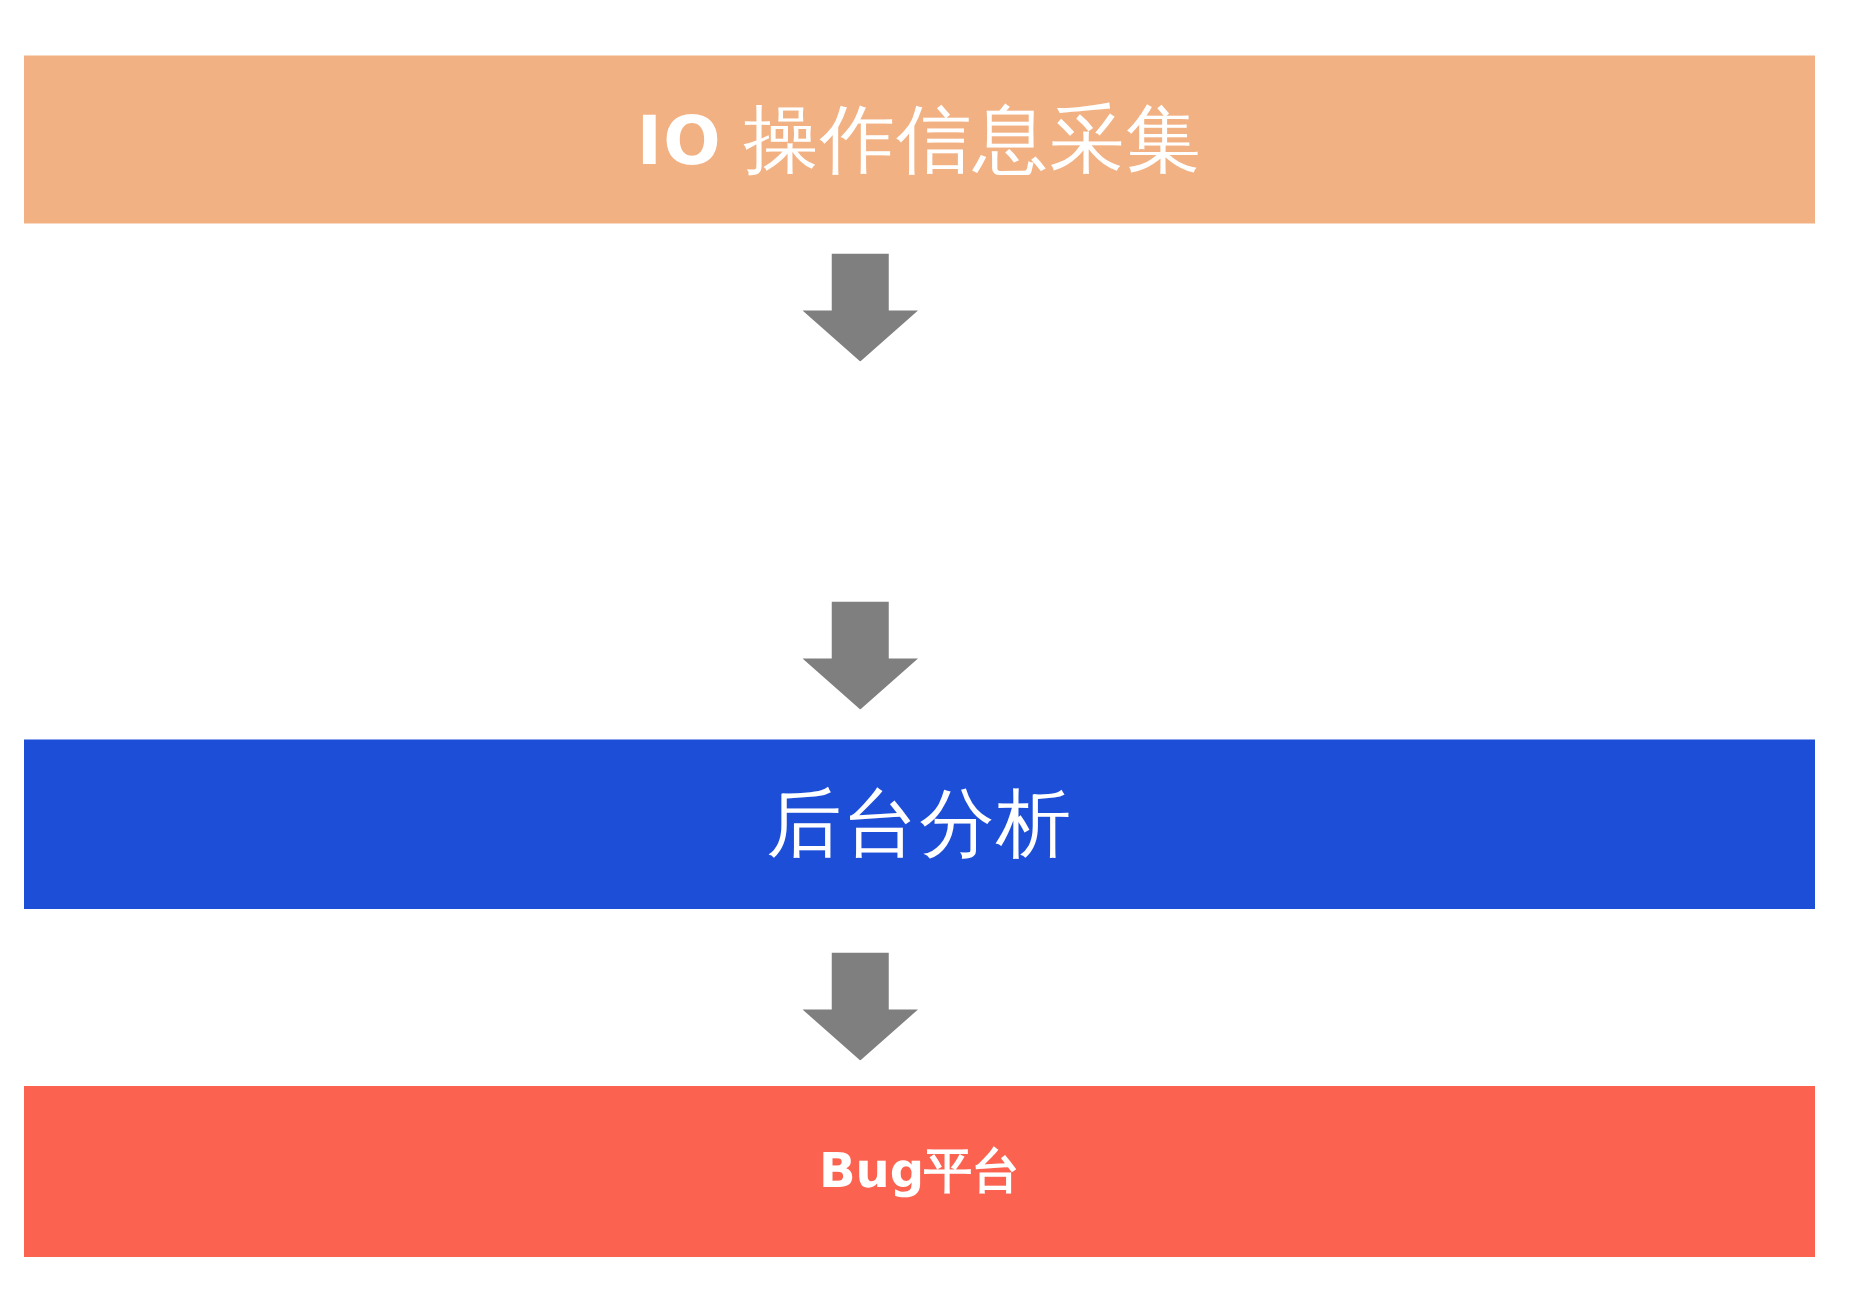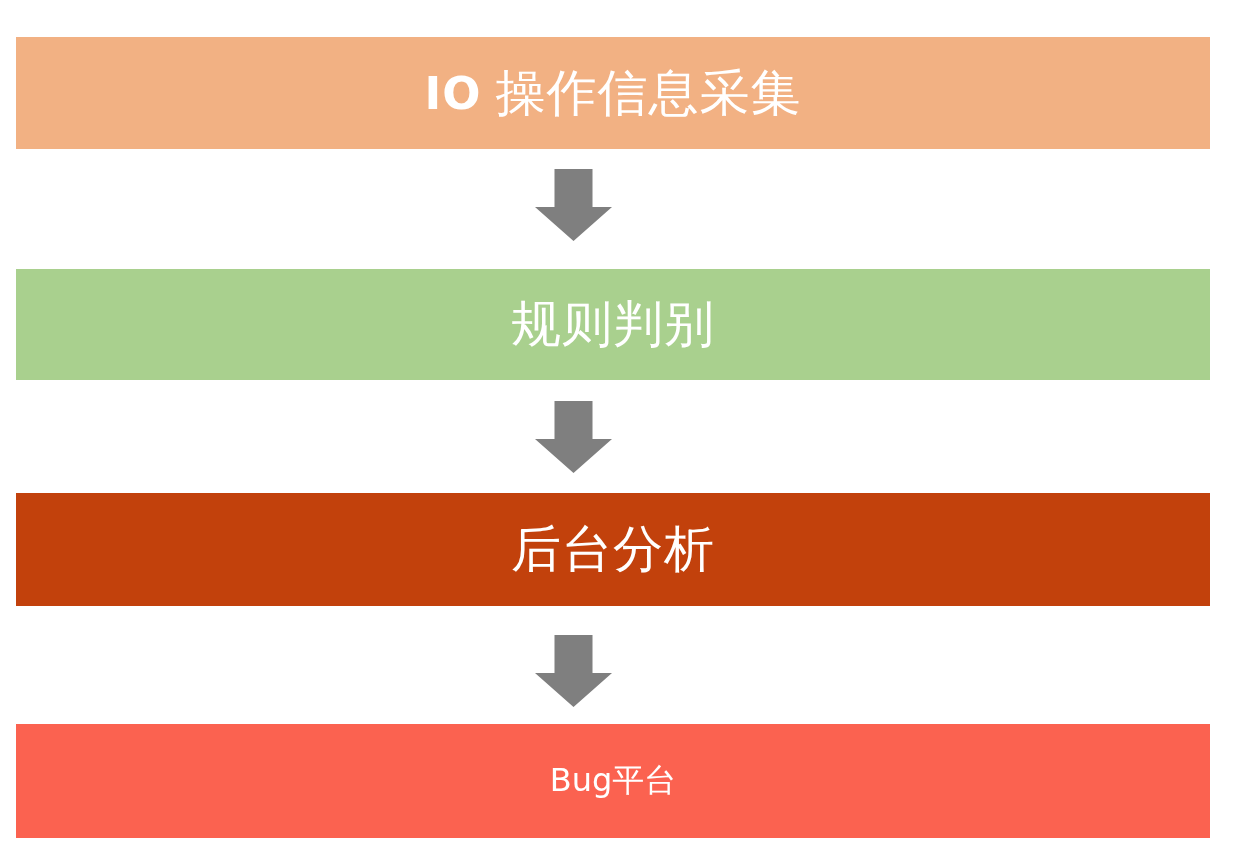--- a/index.html
+++ b/index.html
@@ -43,21 +43,21 @@
     margin-right: 14px;
     letter-spacing: 1px;
   }
   .step .step-prefix:empty { display: none; }
   .step--1 { top: 37px;  height: 112px; }
   .step--2 { top: 269px; height: 111px; }
   .step--3 { top: 493px; height: 113px; }
   .step--4 { top: 724px; height: 114px; }
   .step--compact .step-label {
     font-family: "DejaVu Sans", "Liberation Sans", sans-serif;
-    font-weight: 400;
+    font-weight: 700;
     font-size: 32px;
     letter-spacing: 0;
   }
   .arrow {
     position: absolute;
     left: 535px;
     width: 77px;
     height: 72px;
     display: block;
   }
@@ -72,30 +72,26 @@
 
   <div class="step step--1" style="background: rgb(242, 177, 131);">
     <span class="step-prefix">IO</span>
     <span class="step-label">操作信息采集</span>
   </div>
 
   <svg class="arrow arrow--1" viewBox="0 0 77 72" aria-hidden="true">
     <polygon points="19.5,0 57.5,0 57.5,38 77,38 38.5,72 0,38 19.5,38" fill="#7F7F7F"></polygon>
   </svg>
 
-  <div class="step step--2" style="background: rgb(169, 208, 142);">
-
-    <span class="step-label">规则判别</span>
-  </div>
 
   <svg class="arrow arrow--2" viewBox="0 0 77 72" aria-hidden="true">
     <polygon points="19.5,0 57.5,0 57.5,38 77,38 38.5,72 0,38 19.5,38" fill="#7F7F7F"></polygon>
   </svg>
 
-  <div class="step step--3" style="background: #c2410c;">
+  <div class="step step--3" style="background: #1d4ed8;">
 
     <span class="step-label">后台分析</span>
   </div>
 
   <svg class="arrow arrow--3" viewBox="0 0 77 72" aria-hidden="true">
     <polygon points="19.5,0 57.5,0 57.5,38 77,38 38.5,72 0,38 19.5,38" fill="#7F7F7F"></polygon>
   </svg>
 
   <div class="step step--4 step--compact" style="background: rgb(251, 98, 80);">
 

